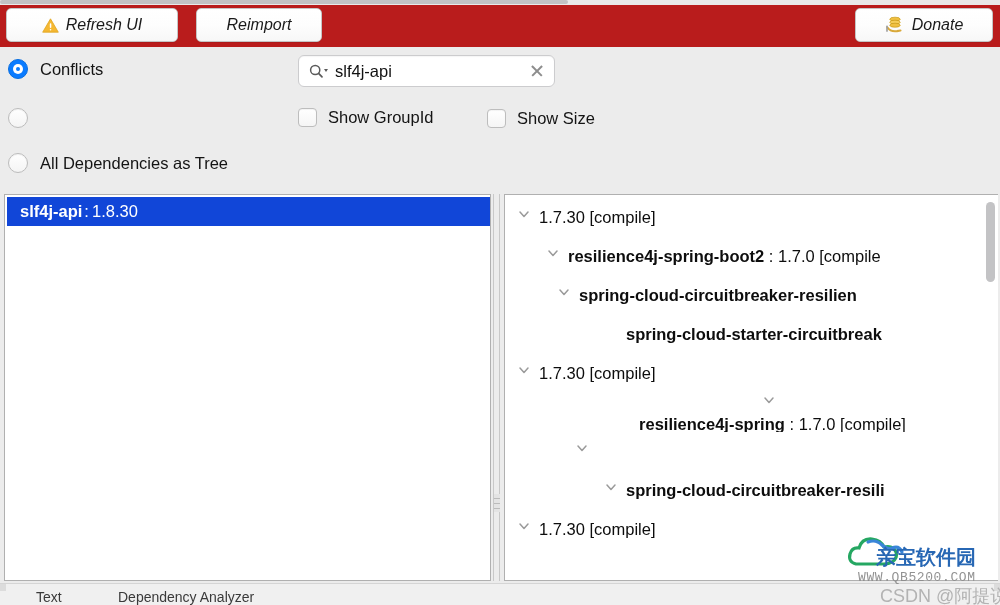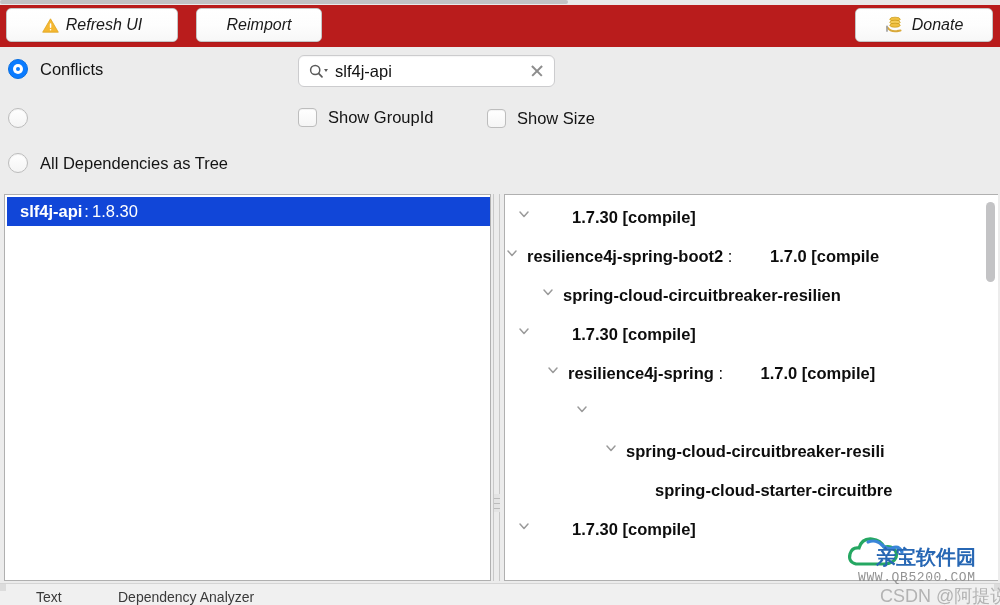--- a/index.html
+++ b/index.html
@@ -302,21 +302,21 @@
     width: 22px; height: 22px;
     flex: 0 0 auto;
     position: relative;
   }
   .twisty svg { display: block; }
   .twisty.hidden { visibility: hidden; }
 
   .tree-label { flex: 0 0 auto; }
   .tree-label .art { font-weight: bold; }
   .tree-label .sep { font-weight: normal; }
-  .tree-label .rest { font-weight: bold; margin-left: 33px; }
+  .tree-label .rest { font-weight: normal; }
 
   
   .v-scroll {
     position: absolute;
     right: 3px; top: 3px;
     width: 9px; height: 381px;
   }
   .v-scroll .thumb {
     position: absolute;
     left: 0; top: 4px;
@@ -478,45 +478,53 @@
     <div class="panel-right">
       <div class="tree" id="tree">
           <div class="tree-row" style="padding-left: 12px;">
             <span class="twisty">
               <svg width="14" height="14" viewBox="0 0 14 14">
                 <polyline points="3,5 7,9.4 11,5" fill="none" stroke="#9a9a9a" stroke-width="1.5" stroke-linecap="round" stroke-linejoin="round"></polyline>
               </svg>
             </span>
             <span class="tree-label"><span class="art"></span><span class="sep"></span><span class="rest">1.7.30 [compile]</span></span>
           </div>
-          <div class="tree-row" style="">
+          <div class="tree-row" style="padding-left: 41px;">
             <span class="twisty">
               <svg width="14" height="14" viewBox="0 0 14 14">
                 <polyline points="3,5 7,9.4 11,5" fill="none" stroke="#9a9a9a" stroke-width="1.5" stroke-linecap="round" stroke-linejoin="round"></polyline>
               </svg>
             </span>
             <span class="tree-label"><span class="art">resilience4j-spring-boot2</span><span class="sep"> : </span><span class="rest">1.7.0 [compile</span></span>
           </div>
-          <div class="tree-row" style="padding-left: 36px;">
+          <div class="tree-row" style="padding-left: 52px;">
             <span class="twisty">
               <svg width="14" height="14" viewBox="0 0 14 14">
                 <polyline points="3,5 7,9.4 11,5" fill="none" stroke="#9a9a9a" stroke-width="1.5" stroke-linecap="round" stroke-linejoin="round"></polyline>
               </svg>
             </span>
             <span class="tree-label"><span class="art">spring-cloud-circuitbreaker-resilien</span><span class="sep"></span><span class="rest"></span></span>
           </div>
+          <div class="tree-row" style="padding-left: 99px;">
+            <span class="twisty hidden">
+              <svg width="14" height="14" viewBox="0 0 14 14">
+                <polyline points="3,5 7,9.4 11,5" fill="none" stroke="#9a9a9a" stroke-width="1.5" stroke-linecap="round" stroke-linejoin="round"></polyline>
+              </svg>
+            </span>
+            <span class="tree-label"><span class="art">spring-cloud-starter-circuitbreak</span><span class="sep"></span><span class="rest"></span></span>
+          </div>
           <div class="tree-row" style="padding-left: 12px;">
             <span class="twisty">
               <svg width="14" height="14" viewBox="0 0 14 14">
                 <polyline points="3,5 7,9.4 11,5" fill="none" stroke="#9a9a9a" stroke-width="1.5" stroke-linecap="round" stroke-linejoin="round"></polyline>
               </svg>
             </span>
             <span class="tree-label"><span class="art"></span><span class="sep"></span><span class="rest">1.7.30 [compile]</span></span>
           </div>
-          <div class="tree-row" style="padding-left: 41px;">
+          <div class="tree-row" style="padding-left: 41px; flex-direction: column;">
             <span class="twisty">
               <svg width="14" height="14" viewBox="0 0 14 14">
                 <polyline points="3,5 7,9.4 11,5" fill="none" stroke="#9a9a9a" stroke-width="1.5" stroke-linecap="round" stroke-linejoin="round"></polyline>
               </svg>
             </span>
             <span class="tree-label"><span class="art">resilience4j-spring</span><span class="sep"> : </span><span class="rest">1.7.0 [compile]</span></span>
           </div>
           <div class="tree-row" style="padding-left: 70px;">
             <span class="twisty">
               <svg width="14" height="14" viewBox="0 0 14 14">
@@ -524,28 +532,20 @@
               </svg>
             </span>
           </div>
           <div class="tree-row" style="padding-left: 99px;">
             <span class="twisty">
               <svg width="14" height="14" viewBox="0 0 14 14">
                 <polyline points="3,5 7,9.4 11,5" fill="none" stroke="#9a9a9a" stroke-width="1.5" stroke-linecap="round" stroke-linejoin="round"></polyline>
               </svg>
             </span>
             <span class="tree-label"><span class="art">spring-cloud-circuitbreaker-resili</span><span class="sep"></span><span class="rest"></span></span>
-          </div>
-          <div class="tree-row" style="padding-left: 128px;">
-            <span class="twisty hidden">
-              <svg width="14" height="14" viewBox="0 0 14 14">
-                <polyline points="3,5 7,9.4 11,5" fill="none" stroke="#9a9a9a" stroke-width="1.5" stroke-linecap="round" stroke-linejoin="round"></polyline>
-              </svg>
-            </span>
-            <span class="tree-label"><span class="art">spring-cloud-starter-circuitbre</span><span class="sep"></span><span class="rest"></span></span>
           </div>
           <div class="tree-row" style="padding-left: 12px;">
             <span class="twisty">
               <svg width="14" height="14" viewBox="0 0 14 14">
                 <polyline points="3,5 7,9.4 11,5" fill="none" stroke="#9a9a9a" stroke-width="1.5" stroke-linecap="round" stroke-linejoin="round"></polyline>
               </svg>
             </span>
             <span class="tree-label"><span class="art"></span><span class="sep"></span><span class="rest">1.7.30 [compile]</span></span>
           </div>
         </div>

